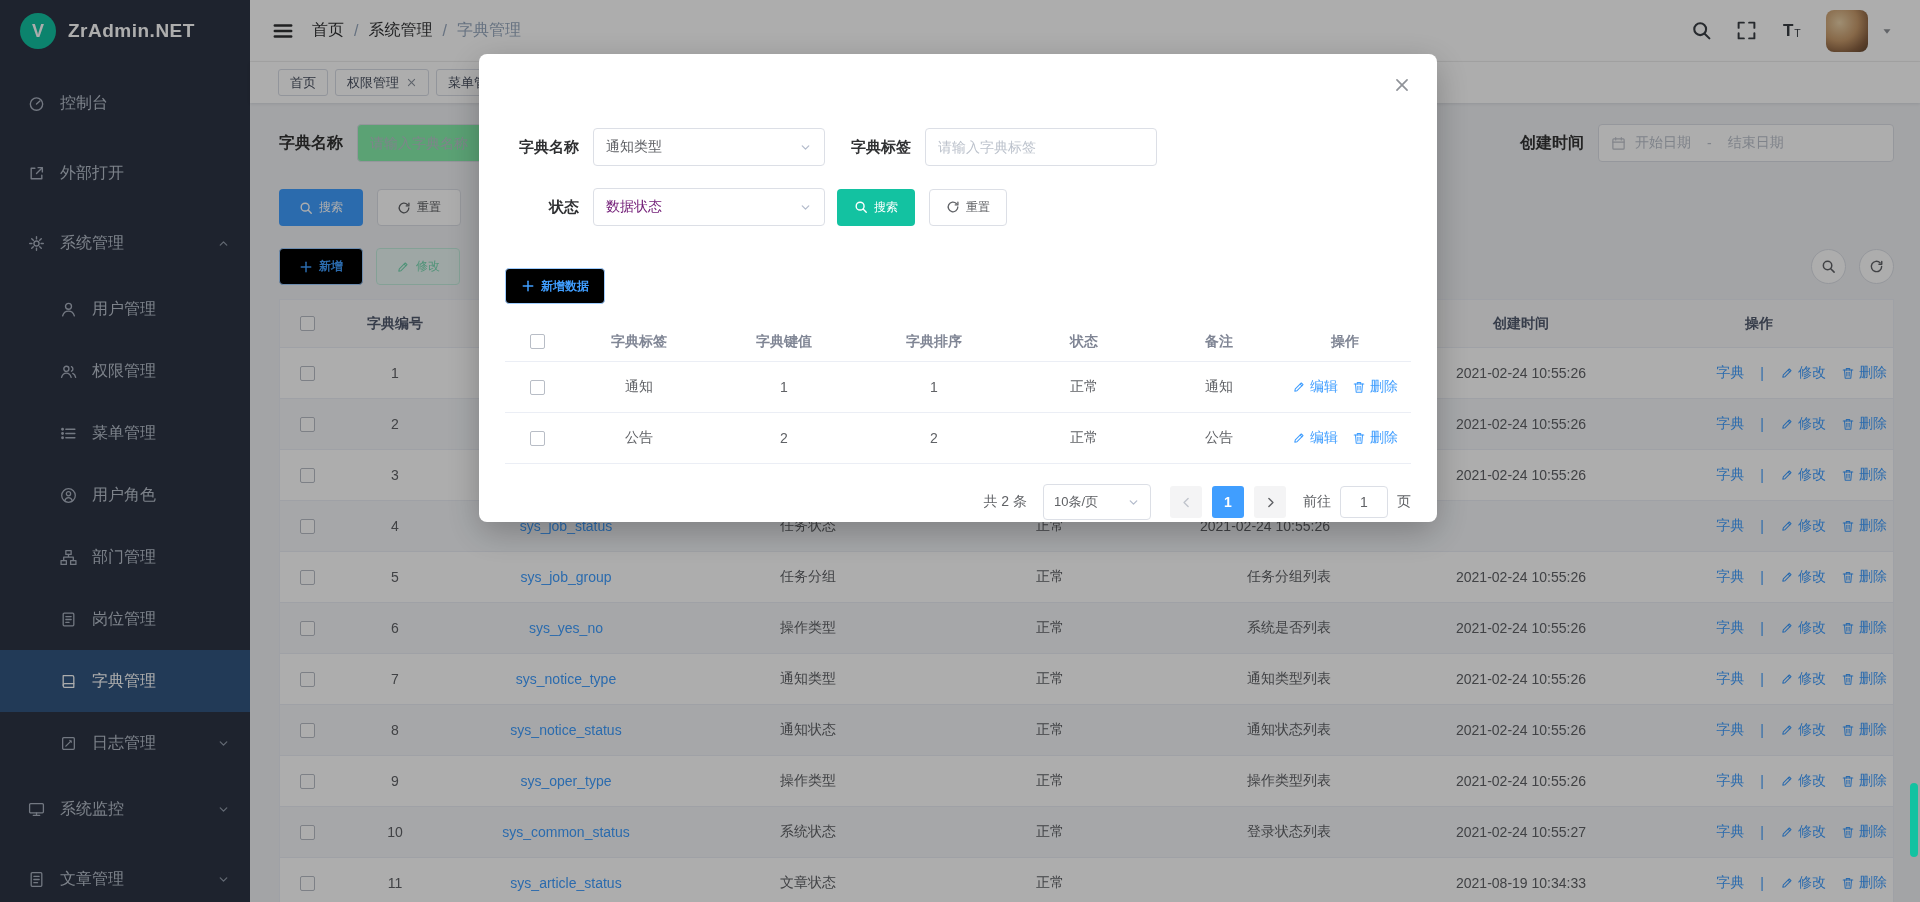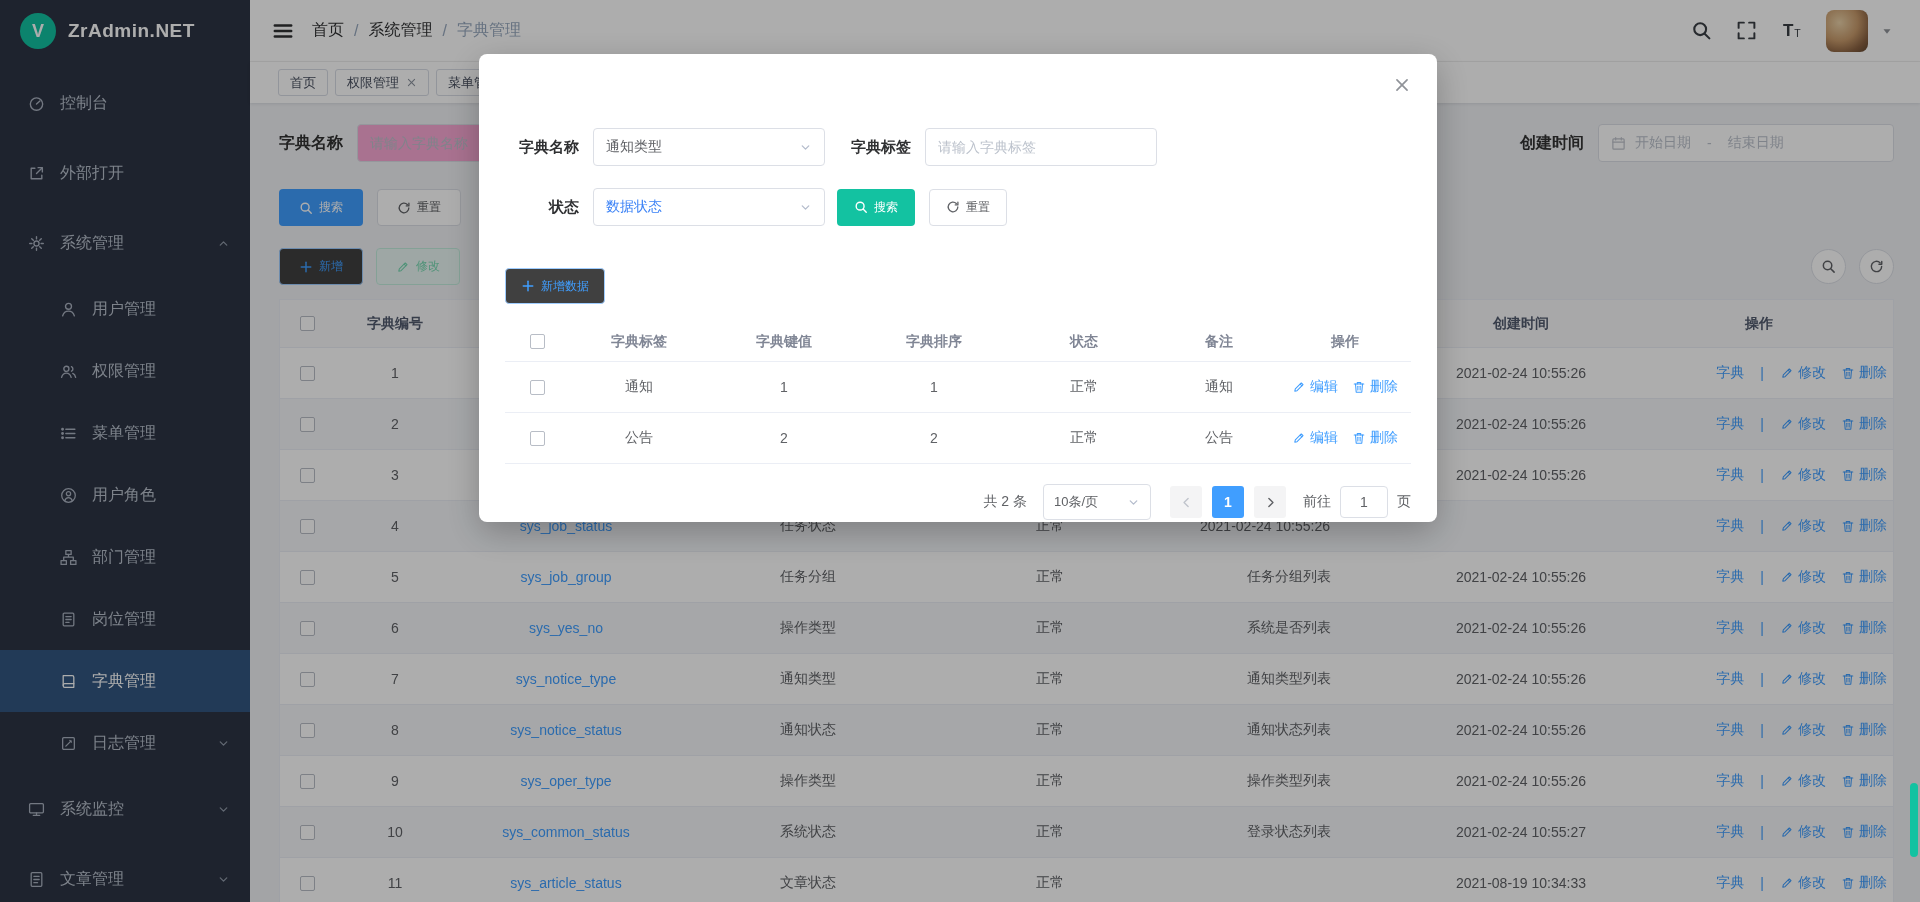--- a/index.html
+++ b/index.html
@@ -43,33 +43,33 @@
 
   .tagsbar{height:41px;background:#fff;display:flex;align-items:center;padding:0 18px 0 28px;gap:7px;box-shadow:0 1px 3px rgba(0,21,41,.10);flex-shrink:0;}
   .tag{height:27px;display:inline-flex;align-items:center;gap:7px;padding:0 11px;border:1px solid #d8dce5;background:#fff;color:#495060;font-size:13px;border-radius:3px;cursor:pointer;white-space:nowrap;}
   .tag-close{font-size:11px;color:#8a919c;}
 
   .content{flex:1;padding:20px 26px 0 29px;min-height:0;}
 
   
   .search-form{display:flex;align-items:center;height:40px;margin-bottom:26px;}
   .f-label{font-size:16px;font-weight:bold;color:#333;margin-right:14px;white-space:nowrap;}
-  .f-input{width:242px;height:38px;border:1px solid #dcdfe6;border-radius:4px;padding:0 12px;font-size:14px;color:#606266;background:#f9a8d4;font-family:inherit;}
+  .f-input{width:242px;height:38px;border:1px solid #dcdfe6;border-radius:4px;padding:0 12px;font-size:14px;color:#606266;background:#86efac;font-family:inherit;}
   .f-input::placeholder{color:#bcc2cc;}
   .spacer{flex:1;}
   .date-range{width:296px;height:38px;border:1px solid #dcdfe6;border-radius:4px;background:#fff;display:flex;align-items:center;padding:0 12px;color:#bcc2cc;font-size:14px;cursor:pointer;}
   .date-range .icon{color:#c0c4cc;font-size:15px;margin-right:9px;}
   .dr-sep{padding:0 16px;}
 
   .btn-row{display:flex;gap:14px;margin-bottom:22px;}
   .btn{display:inline-flex;align-items:center;justify-content:space-between;gap:6px;height:37px;padding:0 19px;border-radius:4px;font-size:12px;border:1px solid transparent;cursor:pointer;font-family:inherit;white-space:nowrap;}
   .btn .icon{font-size:14px;}
   .btn.primary{background:var(--primary);color:#fff;}
   .btn.plain{background:#fff;border-color:#dcdfe6;color:#606266;}
-  .btn.soft-blue{background:#404040;border-color:#9fcdff;color:var(--primary);}
+  .btn.soft-blue{background:#000000;border-color:#9fcdff;color:var(--primary);font-weight:bold;}
   .btn.soft-green{background:#e6fbf2;border-color:#a9ecd1;color:#2cc98a;opacity:.62;cursor:not-allowed;}
   .btn.teal{background:var(--teal);color:#fff;}
 
   .toolbar-row{display:flex;gap:13px;margin-bottom:14px;align-items:center;}
   .flex-spacer{flex:1;}
   .circle-btn{width:35px;height:35px;border-radius:50%;border:1px solid #dcdfe6;background:#fff;display:flex;align-items:center;justify-content:center;color:#606266;font-size:15px;cursor:pointer;}
 
   
   .data-table{background:#fff;border:1px solid #ebeef5;font-size:14px;color:#606266;}
   .tr{display:flex;align-items:center;height:51px;border-bottom:1px solid #ebeef5;background:#fff;}
@@ -85,21 +85,21 @@
   
   .overlay{position:fixed;inset:0;background:rgba(0,0,0,.32);z-index:50;}
   .modal{position:fixed;left:479px;top:54px;width:958px;height:468px;background:#fff;border-radius:8px;box-shadow:0 10px 34px rgba(0,0,0,.25);z-index:60;}
   .modal-close{position:absolute;top:22px;right:26px;color:#909399;font-size:18px;cursor:pointer;}
   .m-form{padding:74px 26px 0;}
   .m-row{display:flex;align-items:center;margin-bottom:22px;}
   .m-label{width:74px;text-align:right;font-weight:bold;color:#303133;font-size:15px;margin-right:14px;flex-shrink:0;white-space:nowrap;}
   .m-label.second{margin-left:12px;}
   .m-select{width:232px;height:38px;border:1px solid #dcdfe6;border-radius:4px;display:flex;align-items:center;padding:0 12px;background:#fff;cursor:pointer;font-size:14px;color:#606266;}
   .m-select .sel-value{flex:1;text-align:left;}
-  .m-select.is-placeholder .sel-value{color:#3b82f6;}
+  .m-select.is-placeholder .sel-value{color:#701a75;}
   .sel-arrow{color:#b4bccc;font-size:13px;}
   .m-input{width:232px;height:38px;border:1px solid #dcdfe6;border-radius:4px;padding:0 12px;font-size:14px;color:#606266;font-family:inherit;}
   .m-input::placeholder{color:#bcc2cc;}
   .m-btn-search{margin-left:12px;padding:0 16px;}
   .m-btn-reset{margin-left:14px;padding:0 16px;}
   .add-data{margin:20px 0 0 26px;height:36px;padding:0 15px;}
 
   .m-table{margin:18px 26px 0;font-size:14px;color:#606266;}
   .m-tr{display:flex;align-items:center;height:51px;border-bottom:1px solid #ebeef5;}
   .m-tr.m-th{height:40px;color:#808695;font-weight:bold;}

